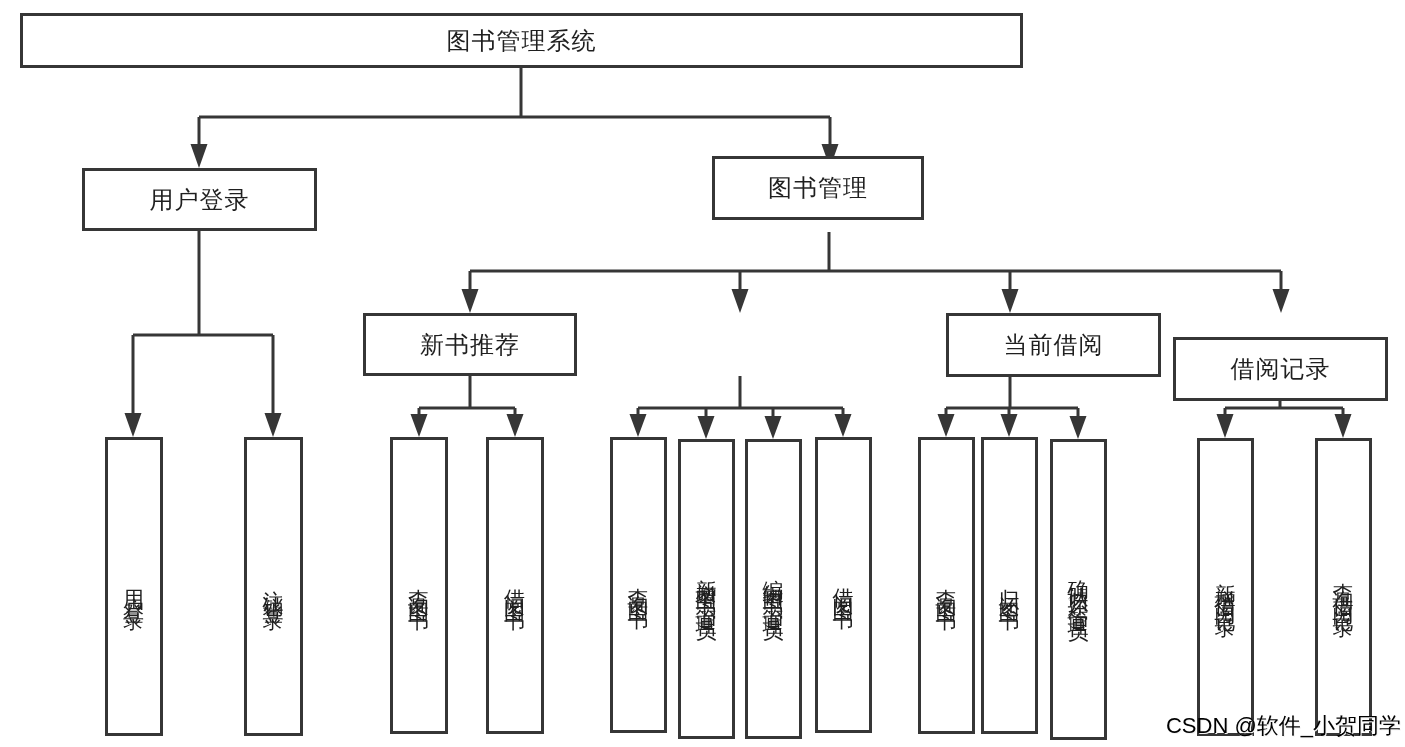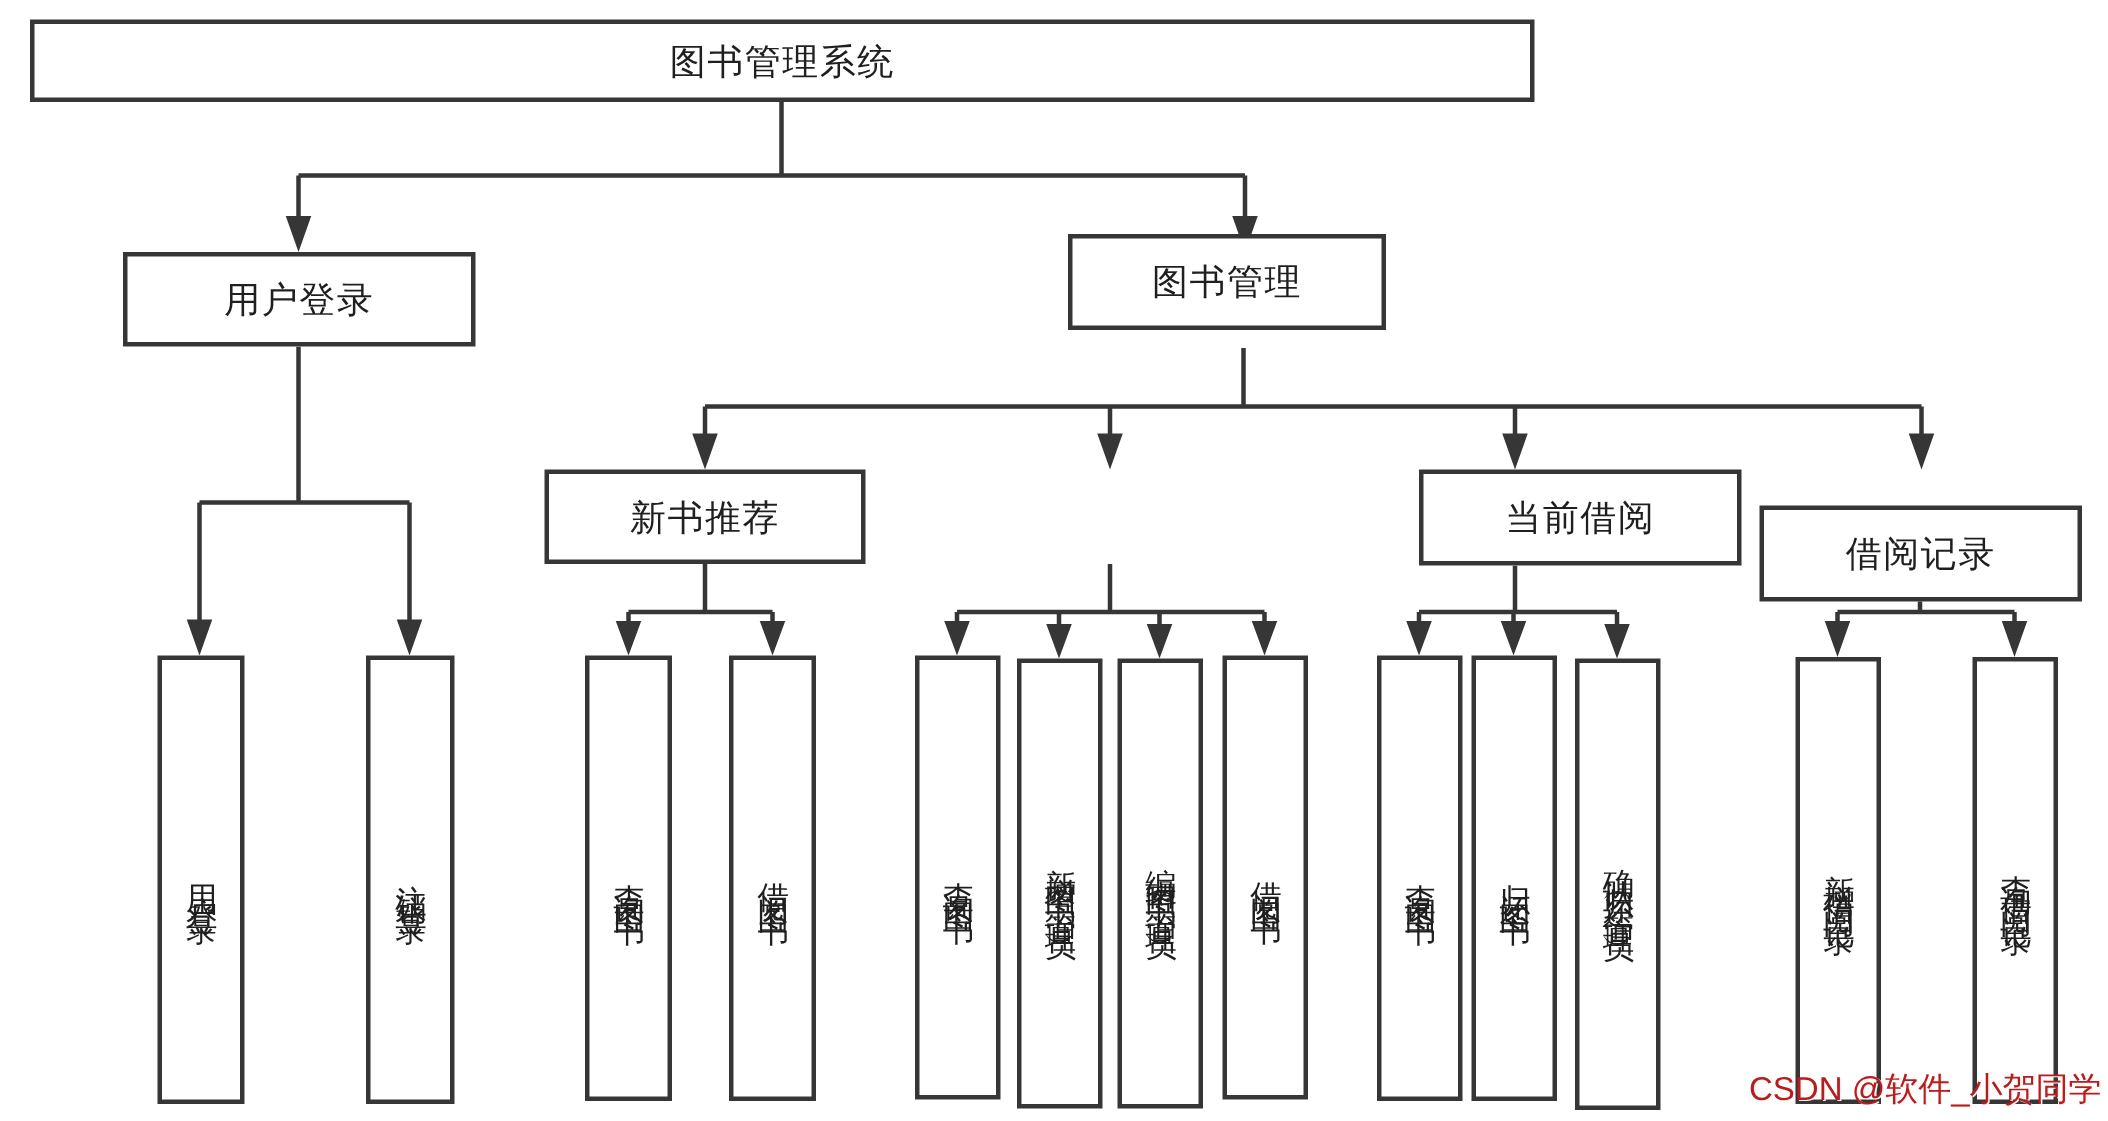--- a/index.html
+++ b/index.html
@@ -36,21 +36,21 @@
     letter-spacing: 7px;
     line-height: 1;
     white-space: nowrap;
   }
   .vbox .lbl.long { letter-spacing: 6px; }
   .watermark {
     position: absolute;
     top: 711px;
     right: 4px;
     font-size: 22px;
-    color: #b91c1c;
+    color: #000000;
     text-shadow: 1px 1px 0 #f3f3f3;
     z-index: 5;
     white-space: nowrap;
   }
 </style>
 </head>
 <body>
 
 <div class="stage">
 

